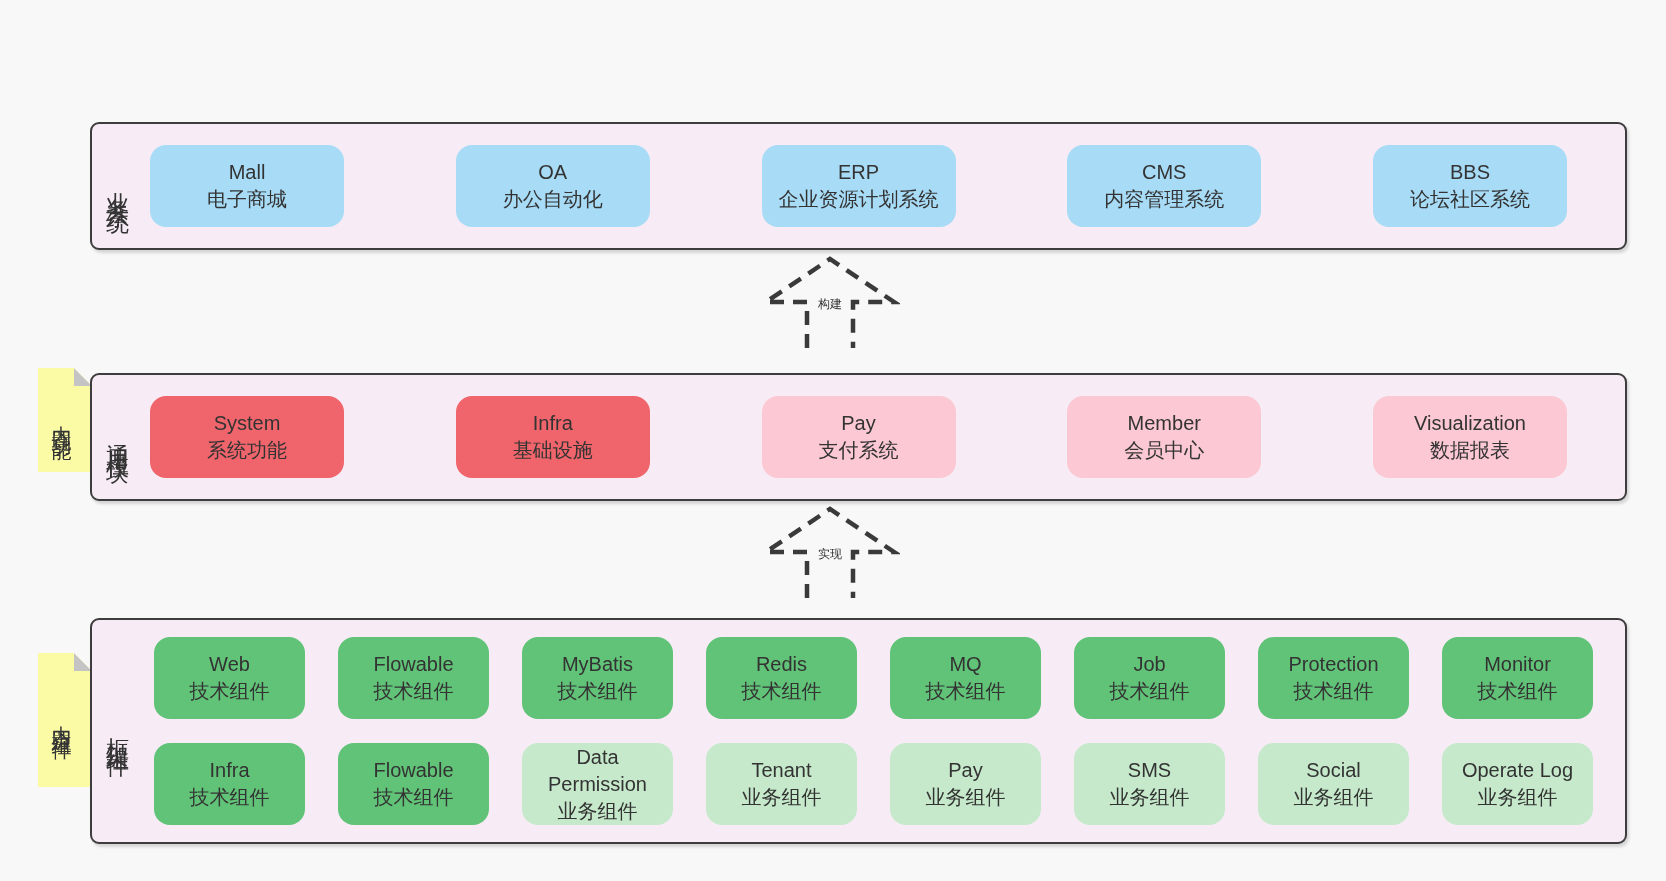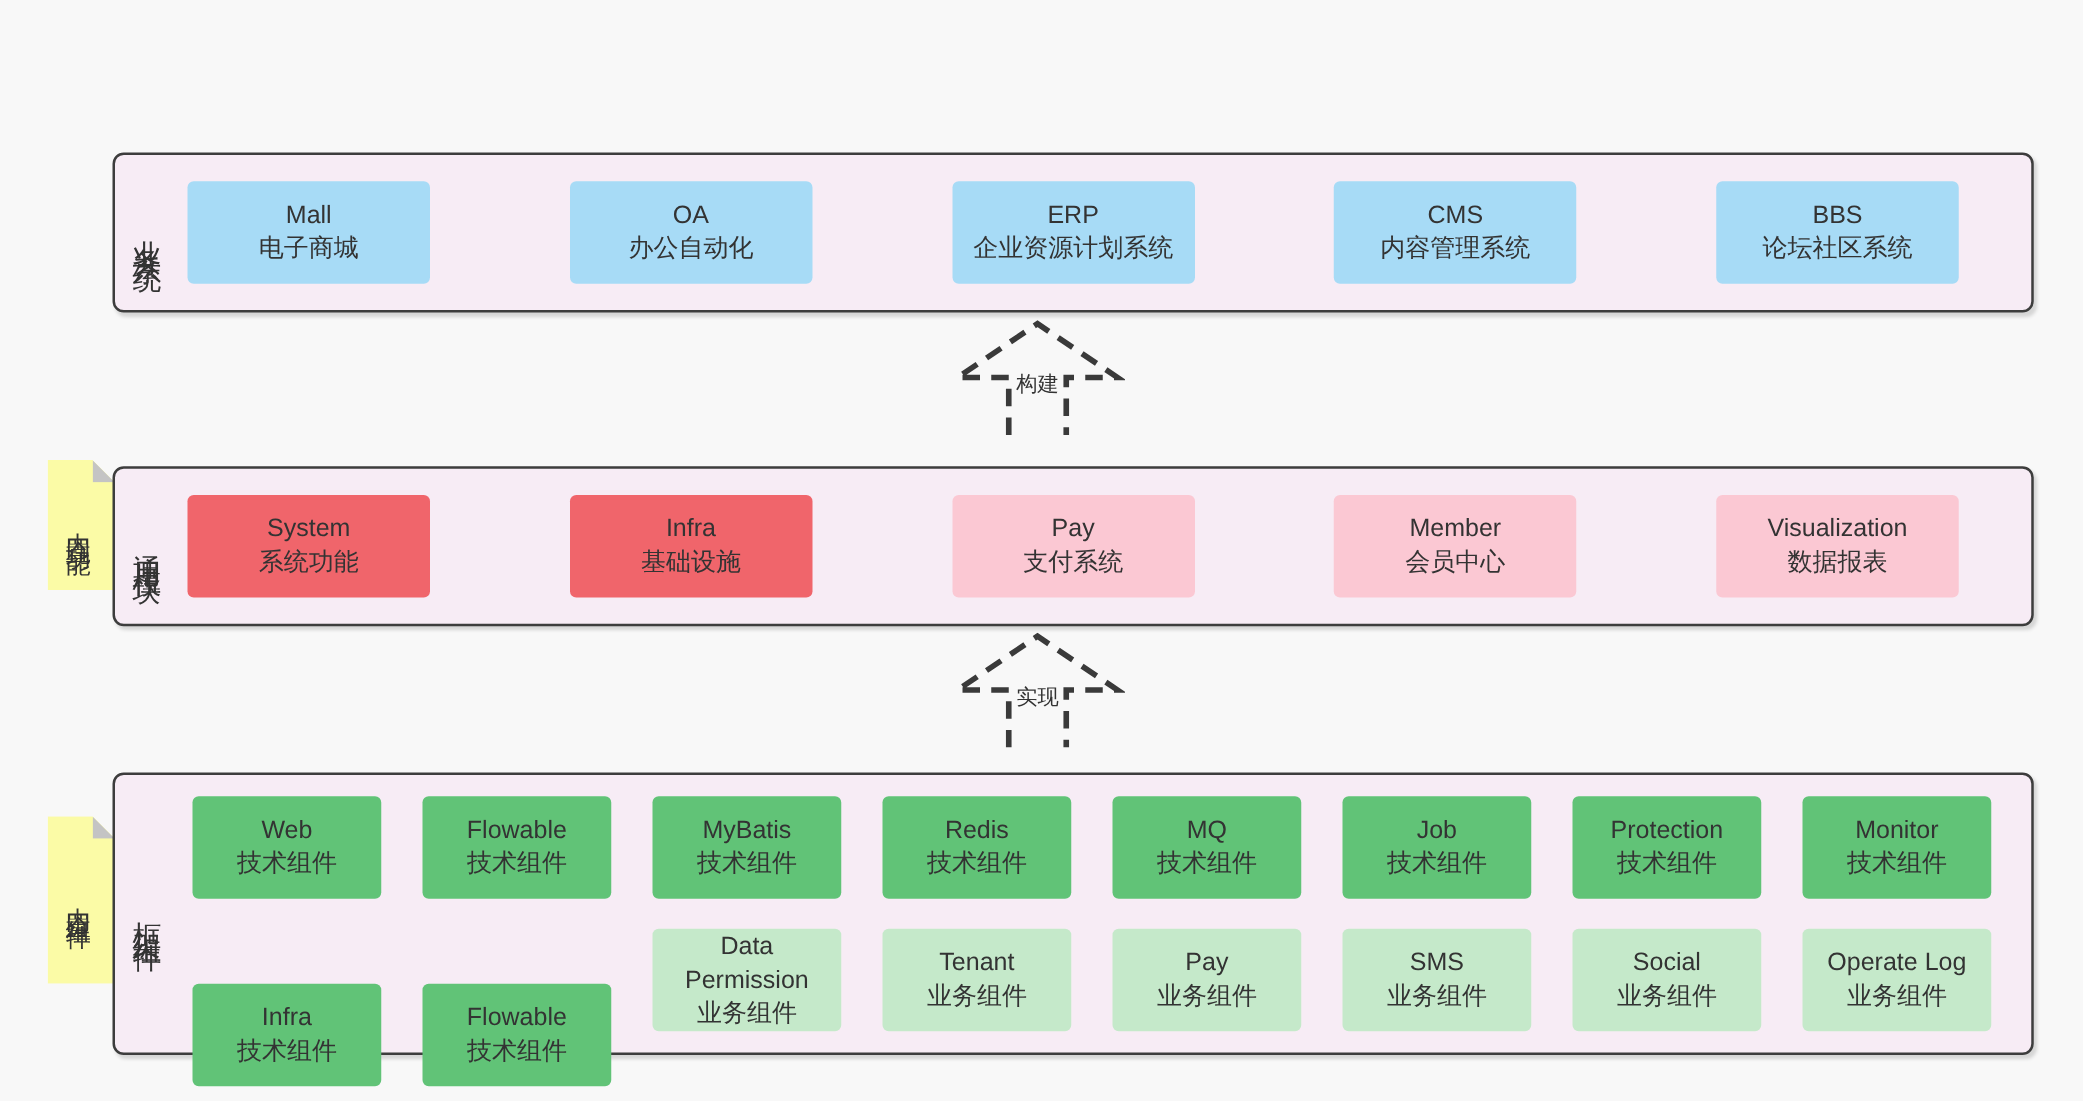--- a/index.html
+++ b/index.html
@@ -33,34 +33,34 @@
   }
   .rows {
     position: absolute; left: 58px; right: 58px; top: 50%;
     transform: translateY(-50%);
     display: flex; flex-direction: column; gap: 24px;
   }
   #sec-framework .rows { left: 62px; right: 32px; }
   .box-row { display: flex; justify-content: space-between; }
 
   .box {
-    height: 82px; border-radius: 5px;
+    height: 82px; border-radius: 16px;
     display: flex; flex-direction: column;
     justify-content: center; align-items: center;
     text-align: center;
     font-size: 20px; line-height: 27px;
     color: var(--text, #333333);
     padding: 0 8px; box-sizing: border-box;
   }
   .box.w-lg { width: 194px; }
   .box.w-sm { width: 151px; }
   .box.blue       { background: var(--blue, #a7dbf6); }
   .box.red        { background: var(--red, #f0656b); }
   .box.pink       { background: var(--pink, #fbc8d3); }
-  .box.green      { background: var(--green, #61c377); margin-top: 44px; }
+  .box.green      { background: var(--green, #61c377); }
   .box.lightgreen { background: var(--lightgreen, #c5e9ca); }
 
   .tag {
     position: absolute; left: 38px; width: 54px;
     background: var(--tag-yellow, #fbfba6);
     z-index: 1;
     clip-path: polygon(0 0, calc(100% - 18px) 0, 100% 18px, 100% 100%, 0 100%);
     display: flex; align-items: center; justify-content: center;
   }
   #tag-modules   { top: 368px; height: 104px; }
@@ -79,21 +79,21 @@
   }
 
   .arrow-wrap { position: absolute; left: 760px; width: 140px; height: 92px; z-index: 0; }
   #arrow-build     { top: 256px; }
   #arrow-implement { top: 506px; }
   .arrow-wrap svg { display: block; }
   .arrow-label {
     position: absolute; left: 50%; top: 40px;
     transform: translateX(-50%);
     background: var(--page-bg, #f8f8f8);
-    font-size: 17px; padding: 0 3px;
+    font-size: 12px; padding: 0 3px;
     color: var(--text, #333333);
     white-space: nowrap;
   }
 </style>
 </head>
 <body>
 
 <div>
 
   <section class="container" id="sec-business">

